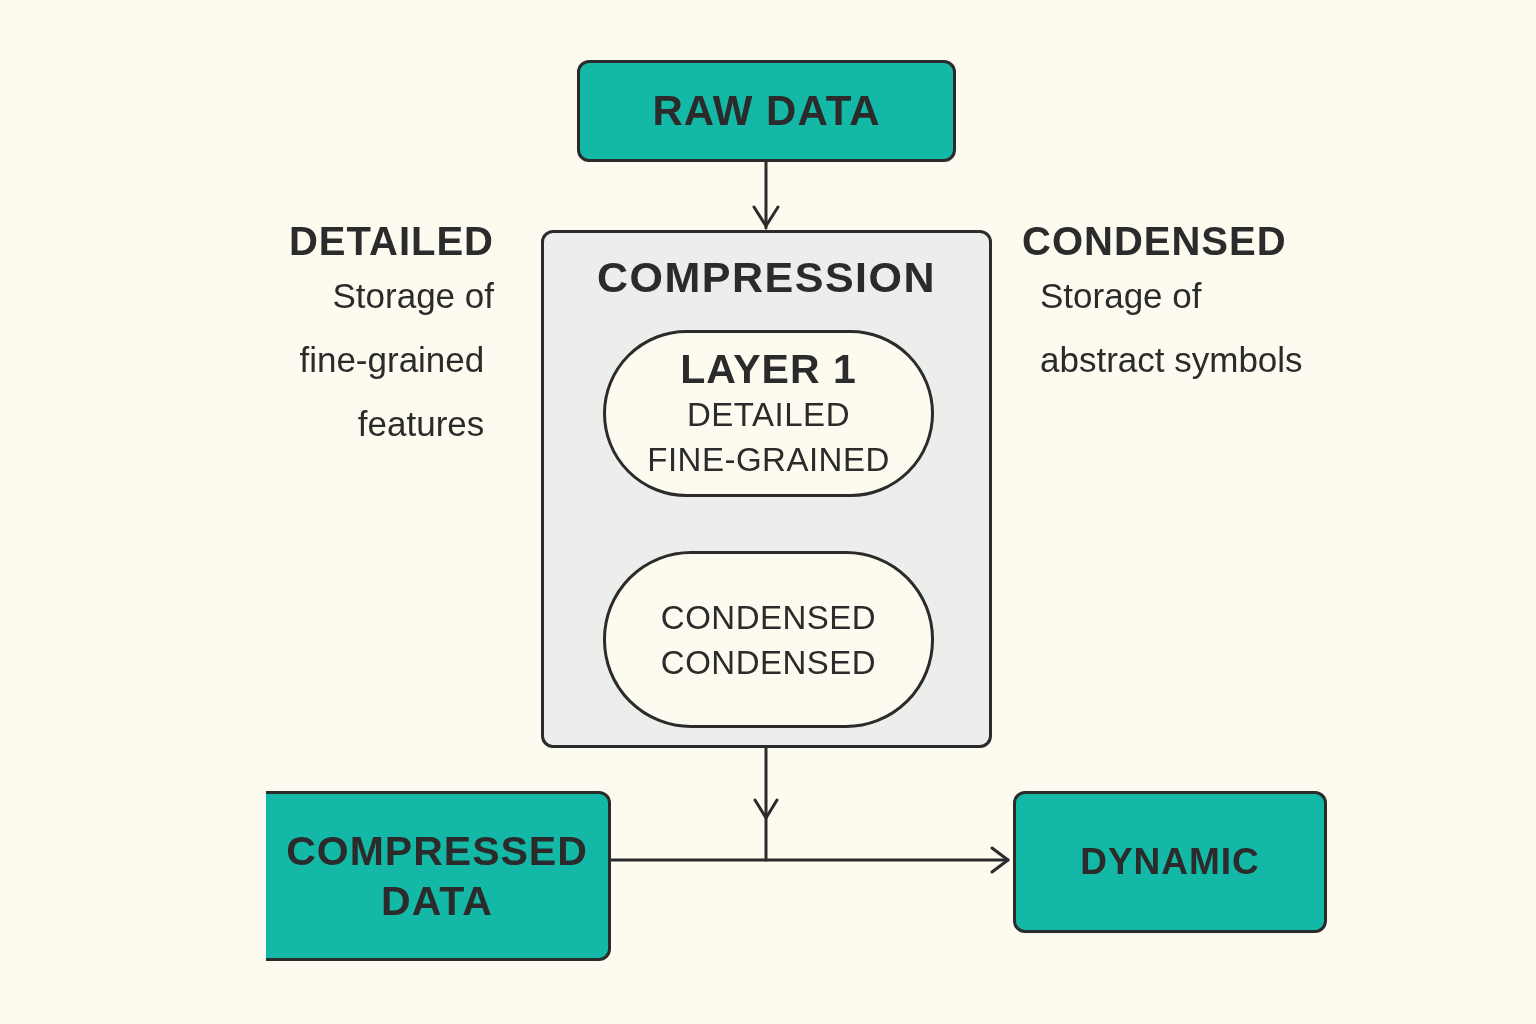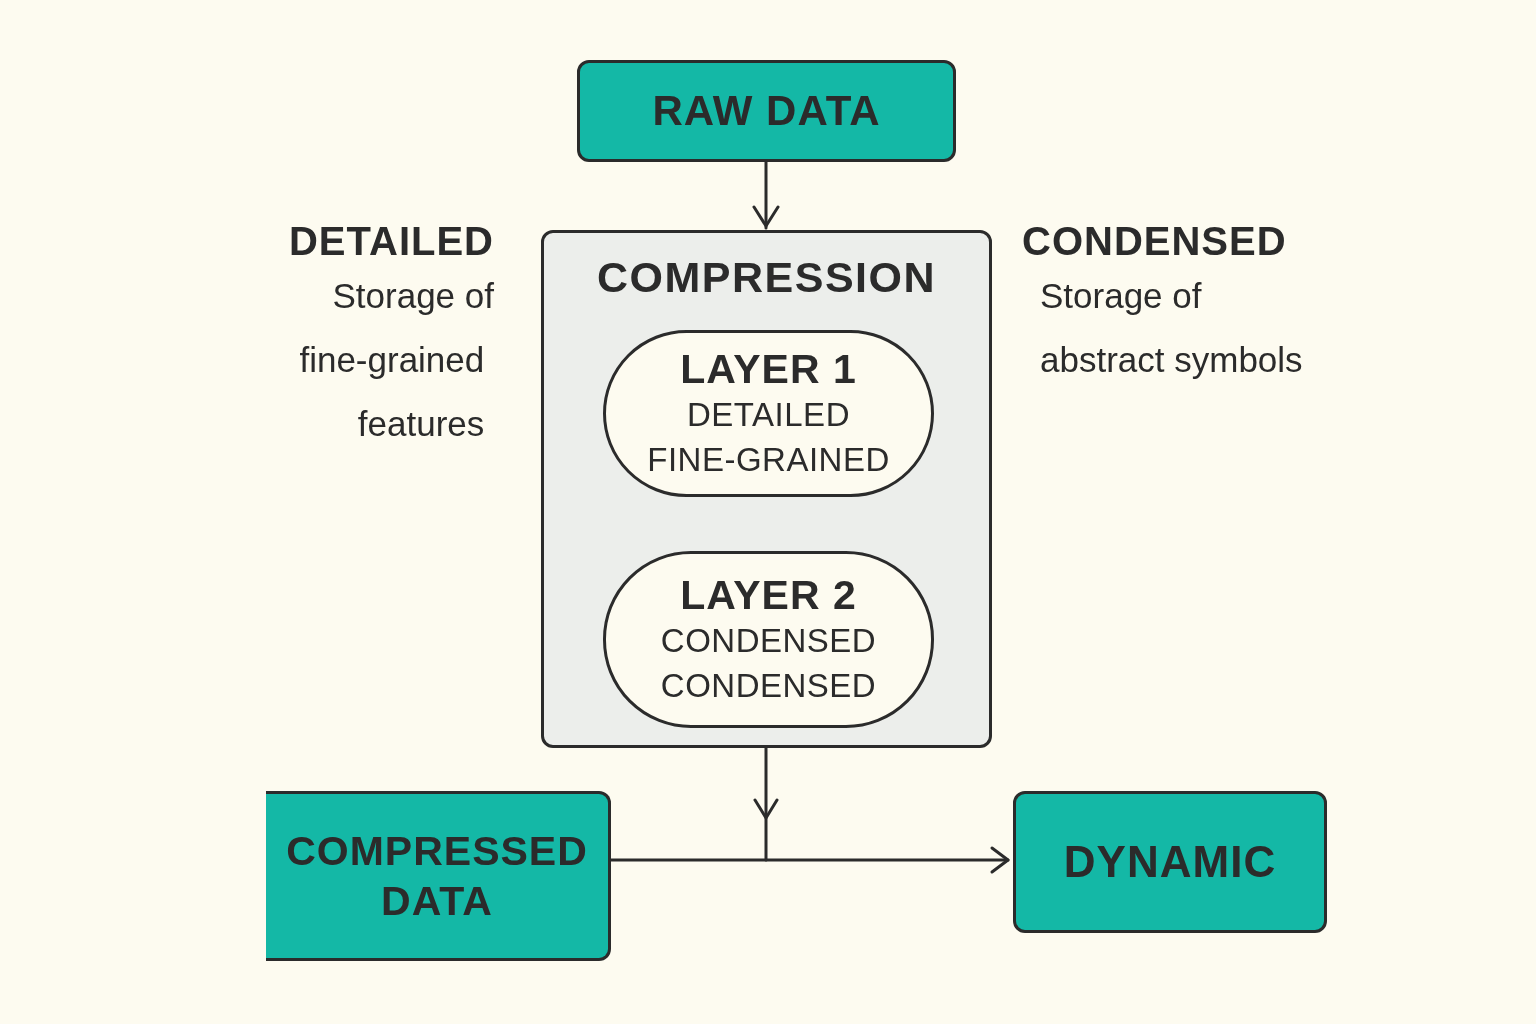--- a/index.html
+++ b/index.html
@@ -42,21 +42,21 @@
     .pill .h { font-size: 41px; font-weight: bold; line-height: 46px; letter-spacing: 1px; }
     .pill .s { font-size: 33px; line-height: 45px; letter-spacing: 0.5px; }
 
     .compressed {
       left: 266px; top: 791px; width: 345px; height: 170px;
       border-left: none; border-radius: 0 12px 12px 0;
     }
     .compressed .t { font-size: 41px; font-weight: bold; line-height: 50px; letter-spacing: 1px; }
 
     .dynamic { left: 1013px; top: 791px; width: 314px; height: 142px; border-radius: 12px; }
-    .dynamic .h { font-size: 44px; font-weight: bold; line-height: 48px; letter-spacing: 1px; }
+    .dynamic .h { font-size: 37px; font-weight: bold; line-height: 48px; letter-spacing: 1px; }
     .dynamic .s { font-size: 29px; line-height: 36px; letter-spacing: 0.3px; }
 
     .side { position: absolute; }
     .side .h { font-size: 40px; font-weight: bold; letter-spacing: 1px; line-height: 46px; }
     .side .d { font-size: 35px; line-height: 64px; white-space: pre; }
     .left-note { right: 1042px; top: 218px; text-align: right; }
     .right-note { left: 1022px; top: 218px; text-align: left; }
     .right-note .d { padding-left: 18px; }
 
     svg.conn { position: absolute; left: 0; top: 0; width: 1536px; height: 1024px; pointer-events: none; }
@@ -93,21 +93,20 @@
 </div>
 
 <div class="box compression">
   <div class="title">COMPRESSION</div>
   <div class="pill l1">
     <div class="h">LAYER 1</div>
     <div class="s">DETAILED</div>
     <div class="s">FINE-GRAINED</div>
   </div>
   <div class="pill l2">
-    <div class="h">LAYER 2</div>
     <div class="s">CONDENSED</div>
     <div class="s">CONDENSED</div>
   </div>
 </div>
 
 <div class="box compressed">
   <div class="t">COMPRESSED</div>
   <div class="t">DATA</div>
 </div>
 

